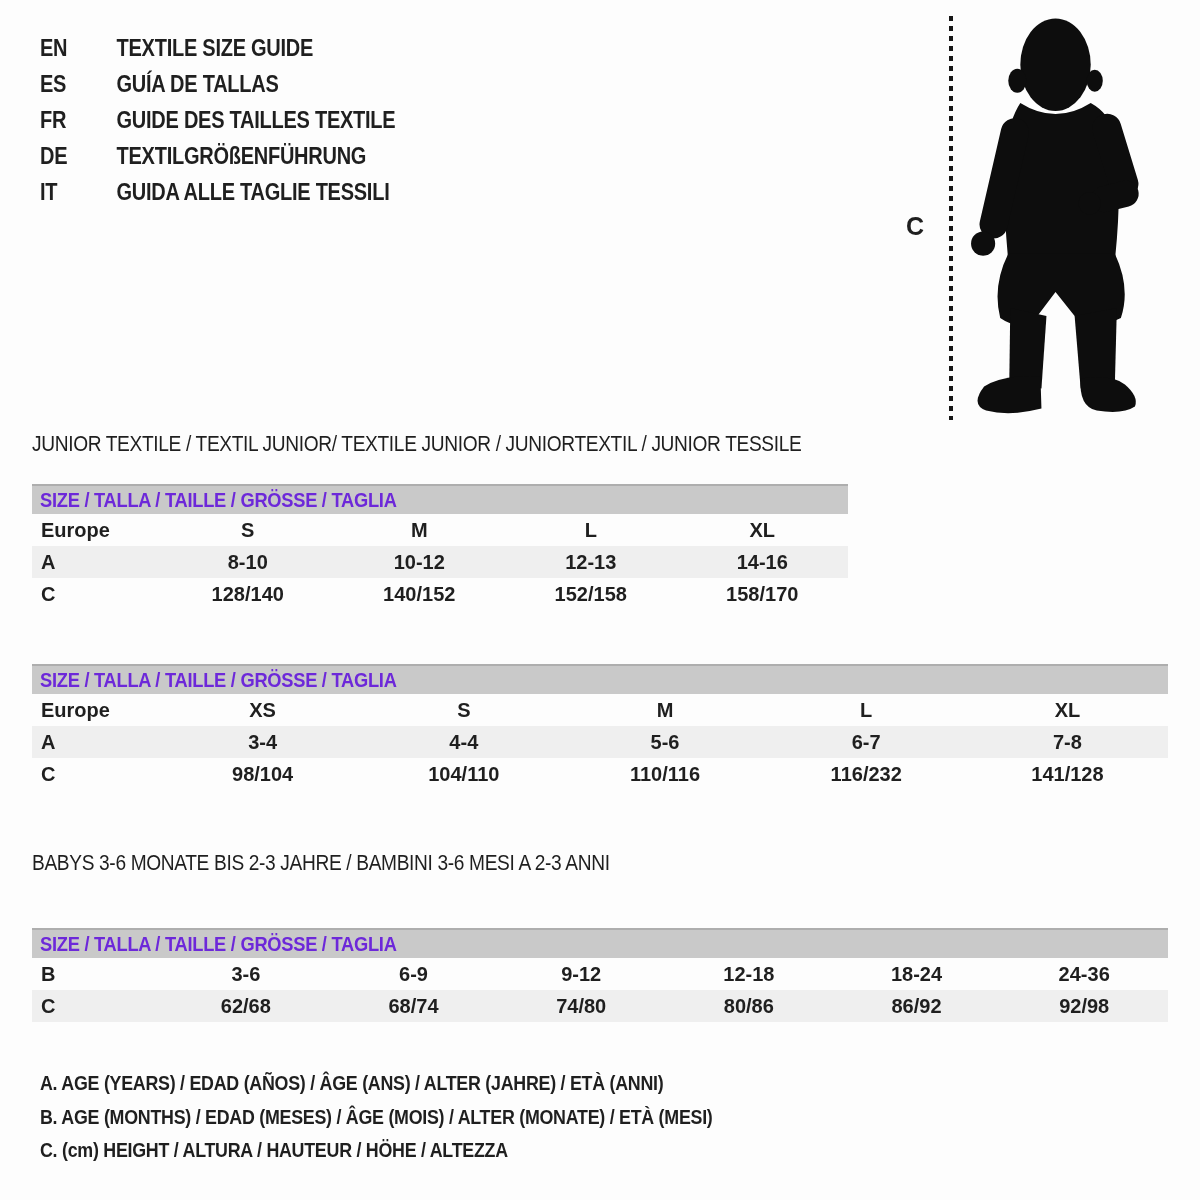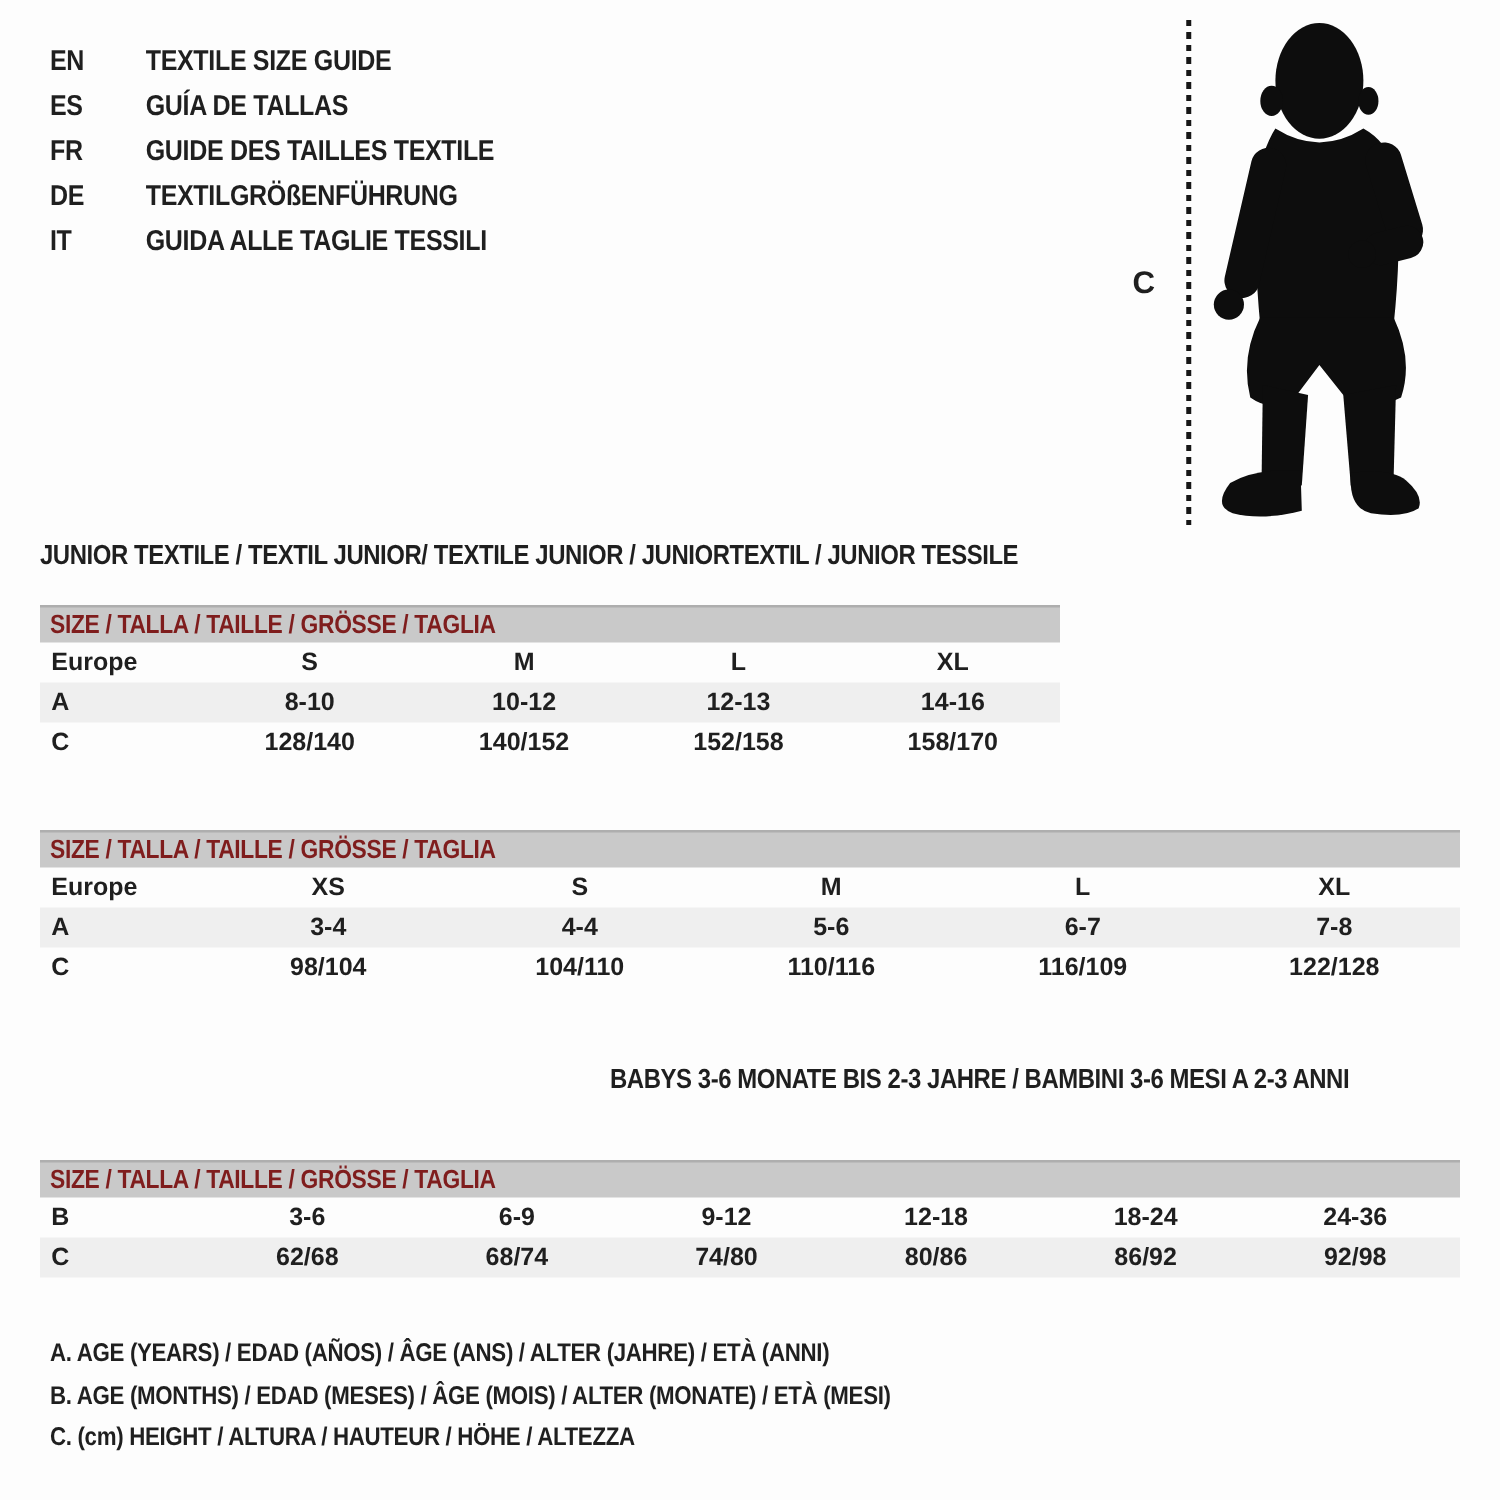--- a/index.html
+++ b/index.html
@@ -22,26 +22,26 @@
   .figure{left:900px;top:0;width:260px;height:435px;}
   .measure-line{
     position:absolute;left:49px;top:16px;width:4px;height:404px;
     background:repeating-linear-gradient(to bottom,#161616 0 5px,transparent 5px 10px);
   }
   .measure-label{position:absolute;left:6px;top:212px;font-weight:700;font-size:25px;}
   .silhouette{position:absolute;left:62px;top:14px;width:181px;height:403px;}
 
   
   .sec{position:absolute;}
-  .sec-title{font-weight:700;font-size:22px;letter-spacing:-0.4px;line-height:24px;height:24px;text-align:right;}
+  .sec-title{font-weight:400;font-size:22px;letter-spacing:-0.4px;line-height:24px;height:24px;}
   .sec-title.two-line{height:70px;line-height:35px;}
   .size-bar{
     margin-top:28px;height:30px;display:flex;align-items:center;
     background:#c9c9c9;border-top:2px solid #aeaeae;box-sizing:border-box;
-    padding-left:8px;font-weight:700;font-size:21px;color:#7f1d1d;letter-spacing:-0.3px;
+    padding-left:8px;font-weight:700;font-size:21px;color:#6d28d9;letter-spacing:-0.3px;
   }
   .trow{display:flex;height:32px;align-items:center;font-weight:700;font-size:20px;}
   .trow.shaded{background:#efefef;}
   .tlabel{flex:0 0 130px;padding-left:9px;box-sizing:border-box;text-align:left;}
   .tcell{flex:1 1 0;text-align:center;}
   .sub{font-size:0.6em;vertical-align:sub;}
 
   
   .legend{left:40px;top:1066px;}
   .legend-line{font-weight:700;font-size:20.5px;line-height:33.5px;letter-spacing:-0.3px;}
@@ -145,22 +145,22 @@
       <div class="tcell">4-4</div>
       <div class="tcell">5-6</div>
       <div class="tcell">6-7</div>
       <div class="tcell">7-8</div>
     </div>
     <div class="trow">
       <div class="tlabel">C</div>
       <div class="tcell">98/104</div>
       <div class="tcell">104/110</div>
       <div class="tcell">110/116</div>
-      <div class="tcell">116/109</div>
-      <div class="tcell">122/128</div>
+      <div class="tcell">116/232</div>
+      <div class="tcell">141/128</div>
     </div>
   </div>
 
   <div class="sec" style="left:32px;top:845px;width:1136px;">
     <div class="sec-title two-line">
       <div><span class="condensed" style="display:inline-block">BABYS 3-6 MONATE BIS 2-3 JAHRE / BAMBINI 3-6 MESI A 2-3 ANNI</span></div>
     </div>
     <div class="size-bar" style="margin-top:13px;">
       <span class="condensed">SIZE / TALLA / TAILLE / GRÖSSE / TAGLIA</span>
     </div>

